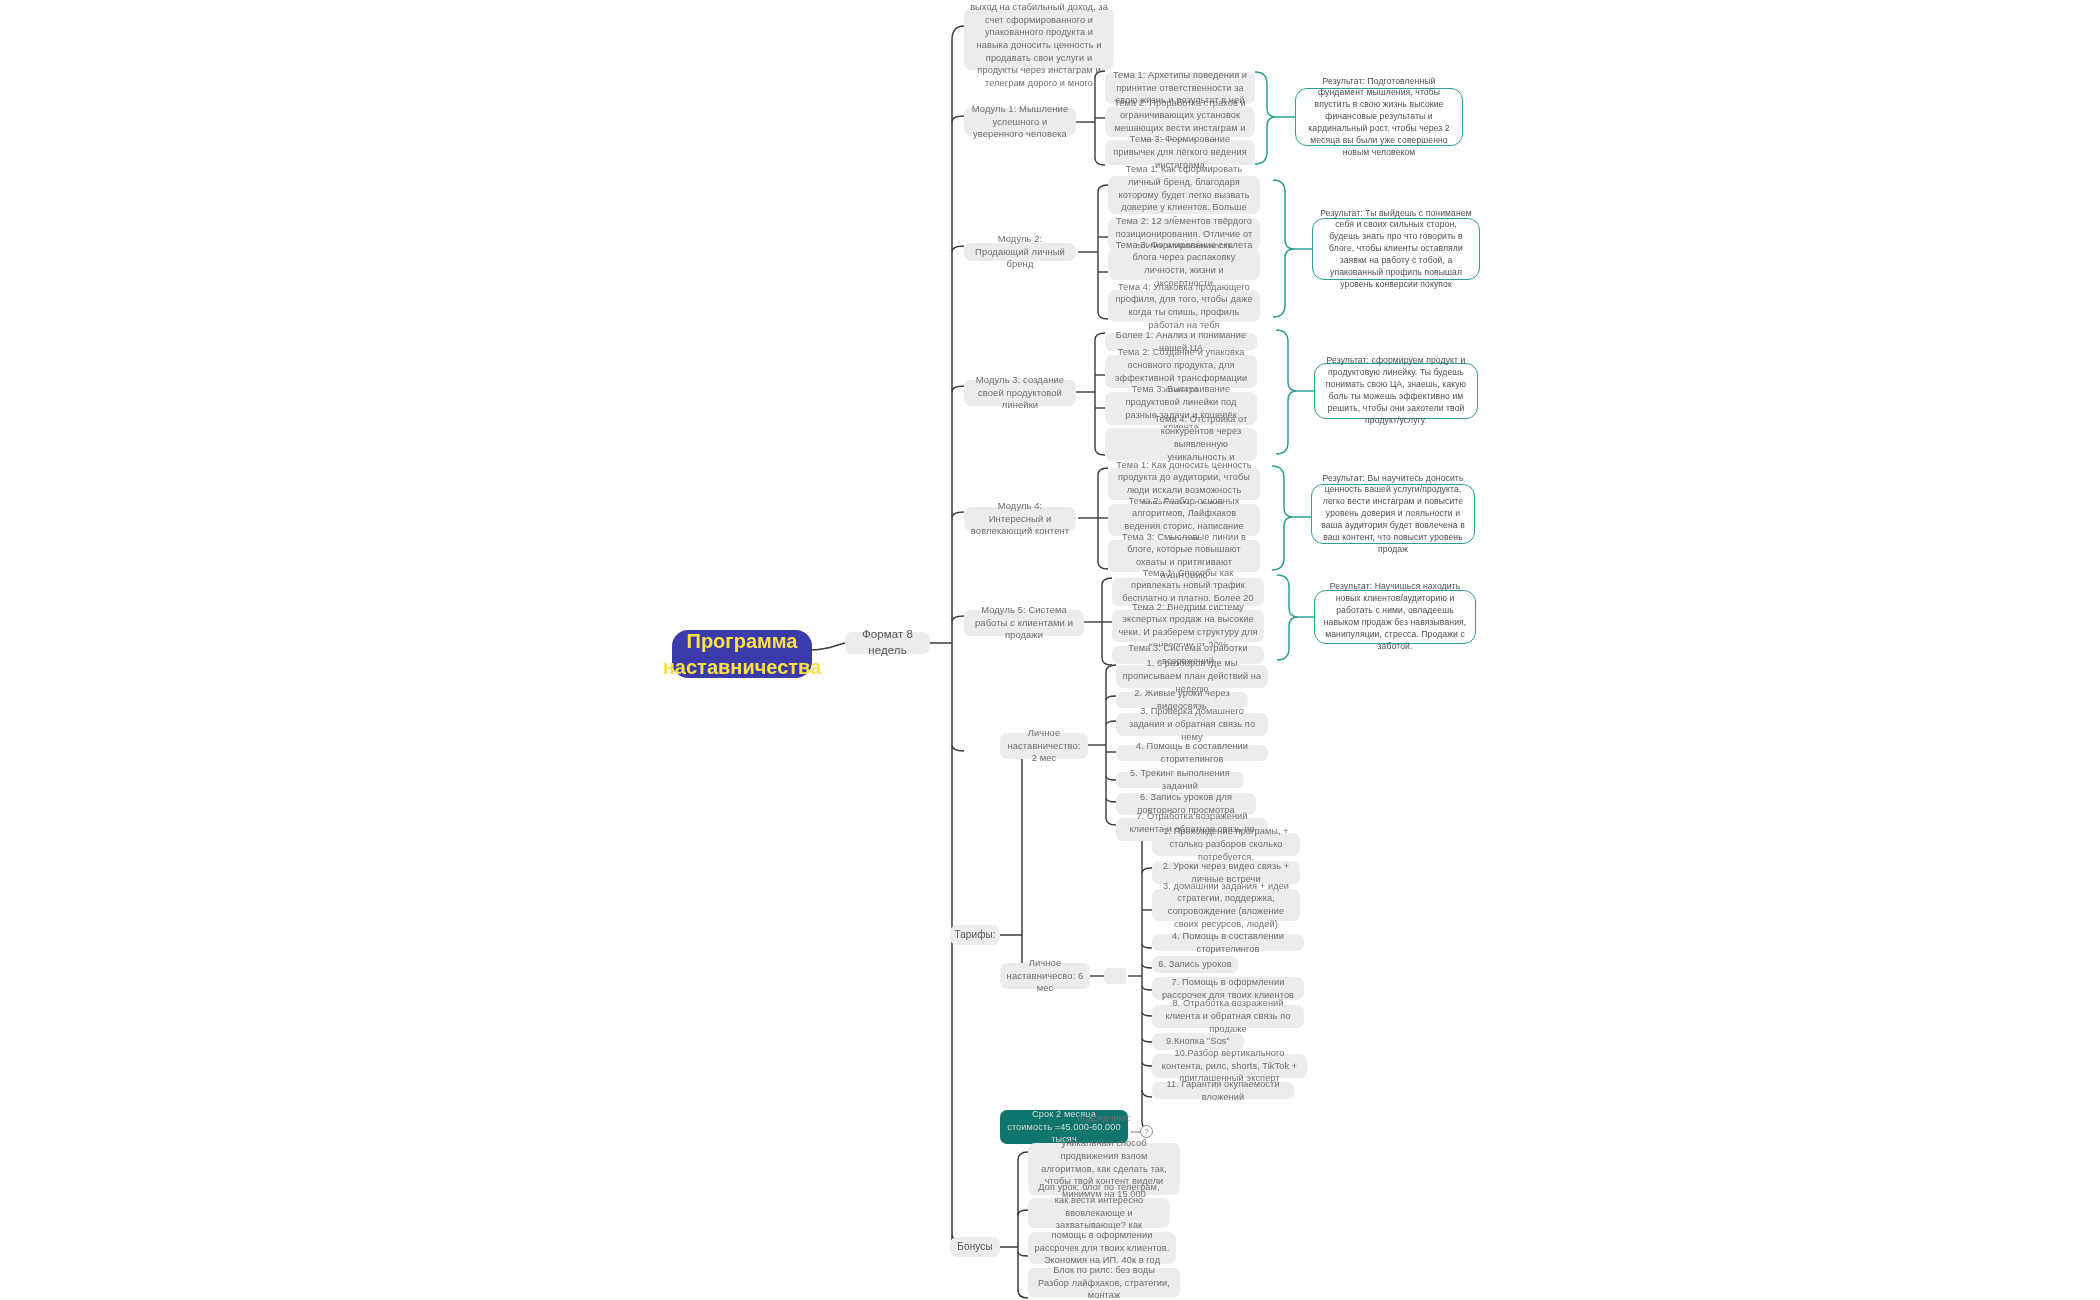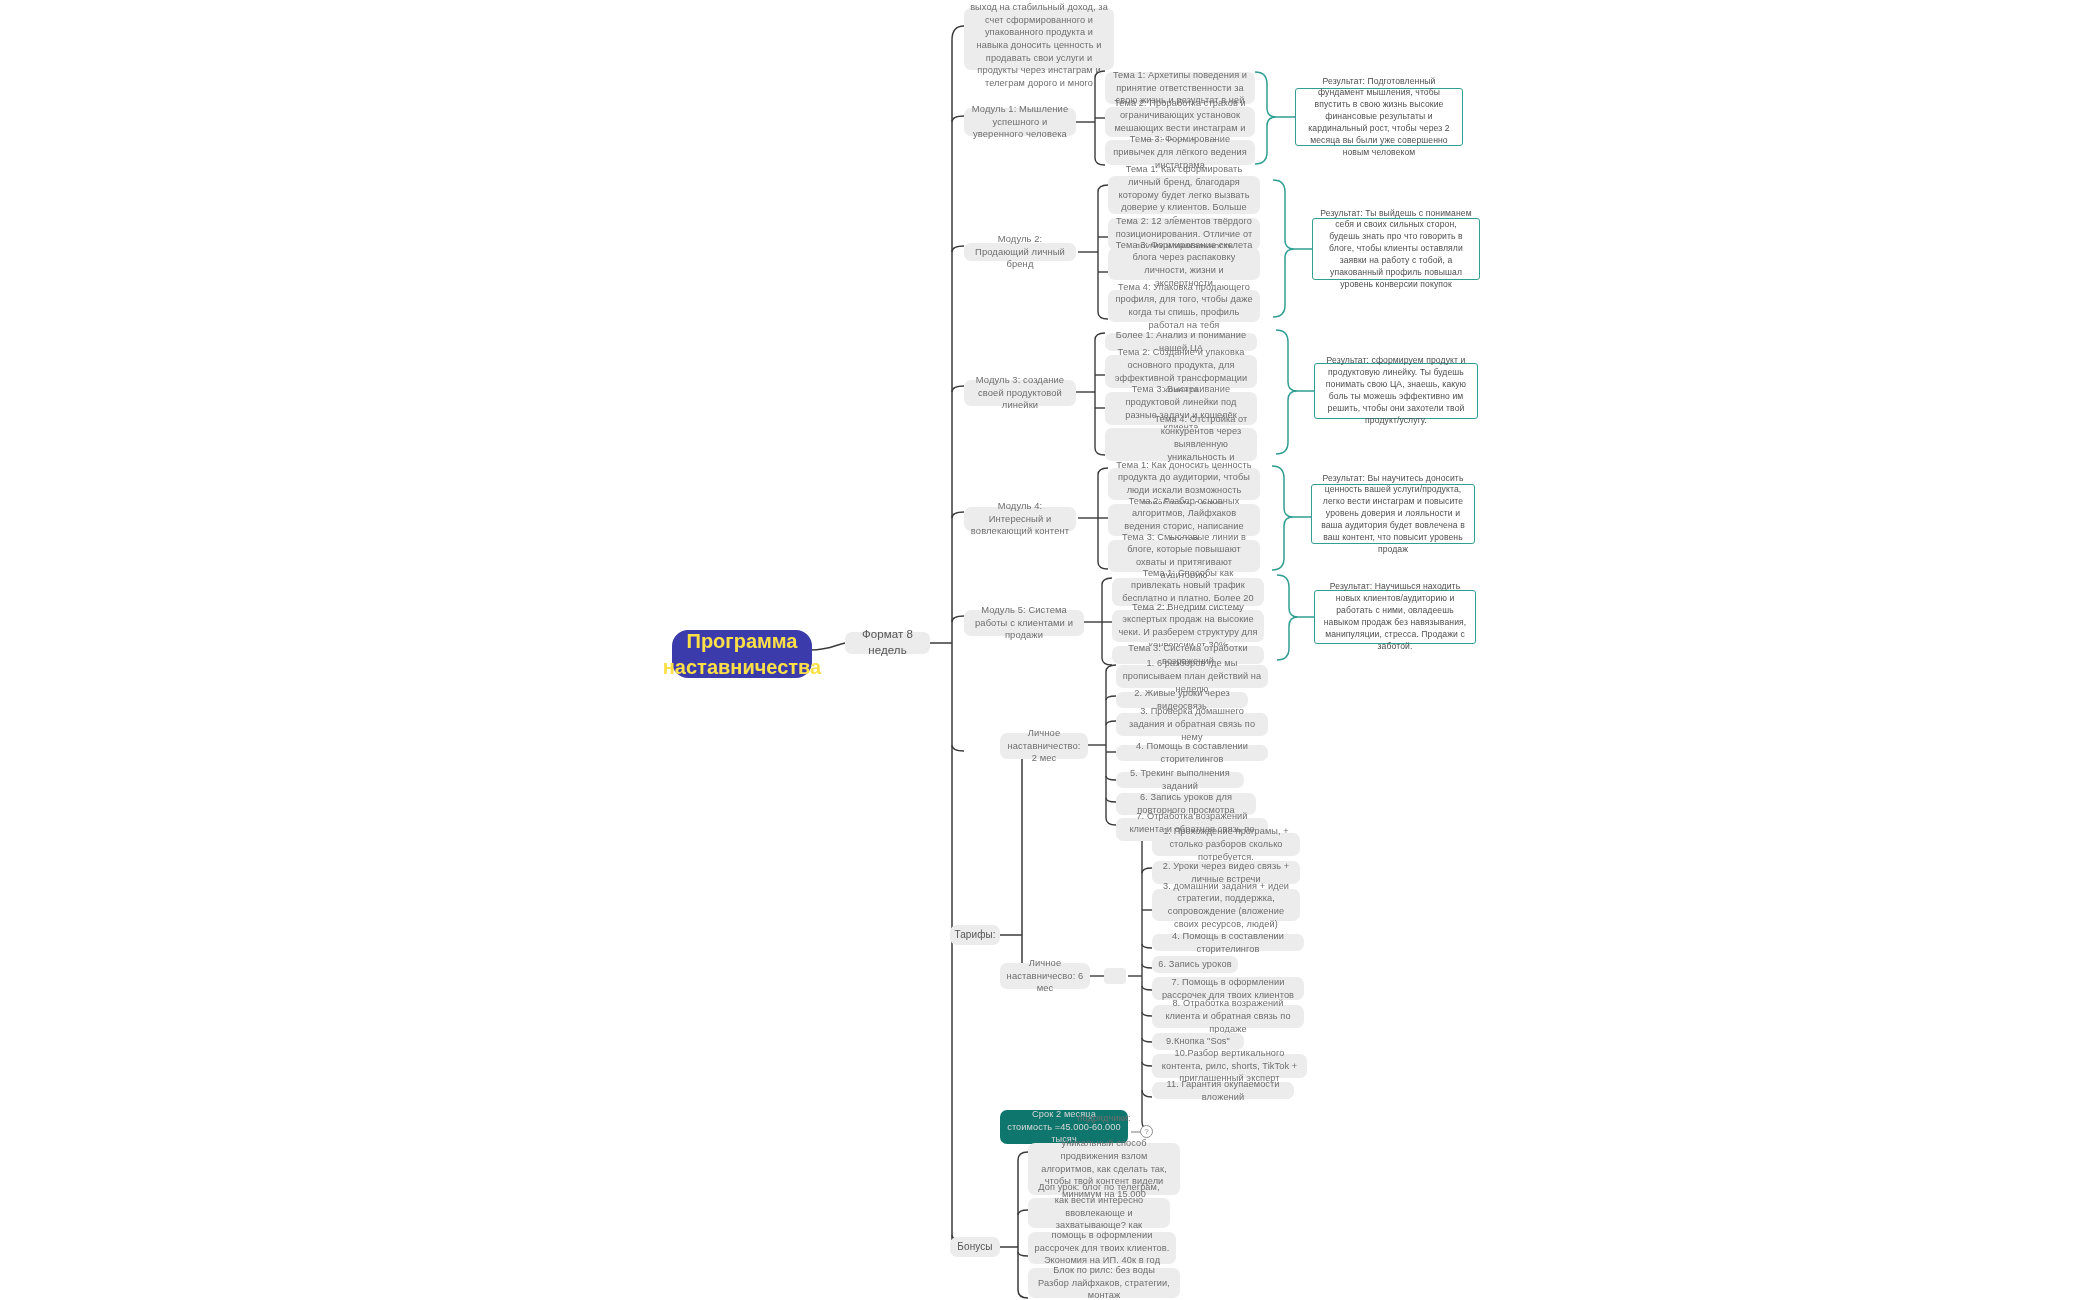--- a/index.html
+++ b/index.html
@@ -47,21 +47,21 @@
     font-size: 11.5px;
     color: #555555;
   }
   .node.module {
     font-size: 9.4px;
   }
   .node.result {
     background: #ffffff;
     border: 1.6px solid #2f9e93;
     color: #4f4f4f;
-    border-radius: 3px;
+    border-radius: 12px;
     font-size: 8.6px;
   }
   .node.faded {
     background: #0f766e;
     color: #d8d8d8;
   }
   .badge {
     position: absolute;
     width: 13px; height: 13px;
     border: 1px solid #8d8d8d;

